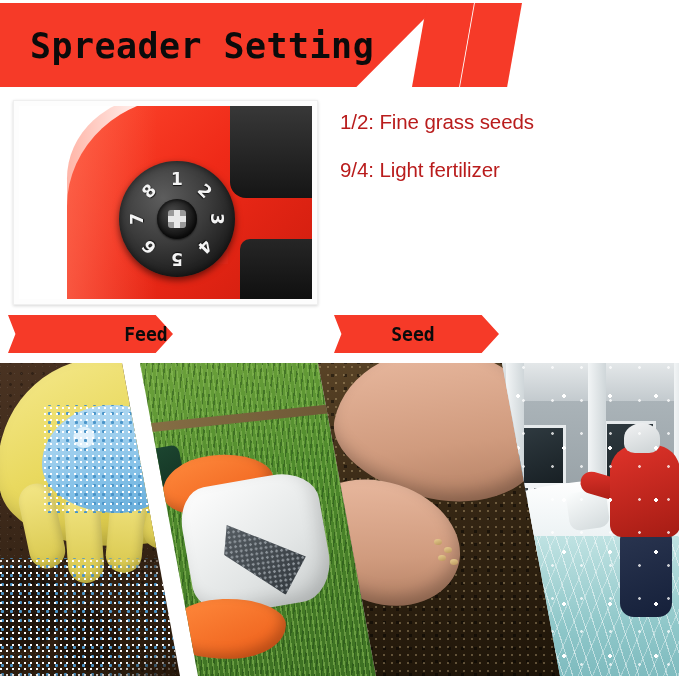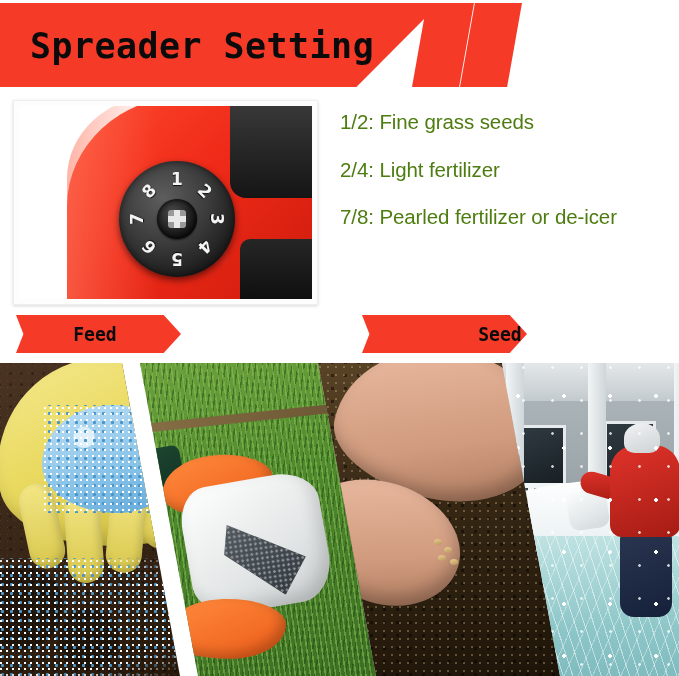--- a/index.html
+++ b/index.html
@@ -109,43 +109,43 @@
   .dial-num span{
     position:absolute;transform:translate(-50%,-50%);
     display:block;
   }
 
   
   .settings-list{
     position:absolute;left:340px;top:112px;width:336px;
   }
   .setting-line{
-    font-size:20.5px;color:#4d7c0f;line-height:1;
+    font-size:20.5px;color:#b91c1c;line-height:1;
     margin-bottom:27px;white-space:nowrap;
     letter-spacing:-0.1px;
   }
 
   
   :root{--red:#f63a28;}
   .labels-row{position:absolute;left:0;top:312px;width:679px;height:46px;}
   .label-banner{
     position:absolute;top:3px;height:38px;
     background:var(--red);
     clip-path:polygon(0 0, 89.5% 0, 100% 50%, 89.5% 100%, 0 100%, 4.5% 50%);
     display:flex;align-items:center;justify-content:center;
   }
   .label-banner .ltxt{
     font-family:"DejaVu Sans Mono", monospace;
     font-weight:bold;font-size:19px;color:#0b0b0b;
     letter-spacing:0px;
     transform:translateX(-4px) scaleX(0.95);
   }
-  .lb0{left:16px;width:165px;}
+  .lb0{left:8px;width:165px;justify-content:flex-end;}
   .lb1{left:175px;width:165px;}
-  .lb2{left:362px;width:165px;justify-content:flex-end;}
+  .lb2{left:334px;width:165px;}
   .lb3{left:516px;width:163px;}
 
   
   .strip{position:absolute;left:0;top:363px;width:679px;height:313px;overflow:hidden;background:#fff;}
   .pan{position:absolute;top:0;height:313px;width:260px;overflow:hidden;}
   .pan .art{position:absolute;inset:0;}
   .p0{left:-10px;clip-path:polygon(0 0, 132px 0, 190px 313px, 0 313px);}
   .p1{left:128px;clip-path:polygon(12px 0, 190px 0, 248px 313px, 70px 313px);}
   .p2{left:308px;clip-path:polygon(10px 0, 195px 0, 253px 313px, 68px 313px);}
   .p3{left:492px;clip-path:polygon(10px 0, 260px 0, 260px 313px, 68px 313px);}
@@ -313,22 +313,21 @@
           <span style="left:-28px;top:-28px;transform:translate(-50%,-50%) rotate(315deg);">8</span>
         </div>
         <div class="dial-hub"></div>
         <div class="dial-screw"></div>
       </div>
     </div>
   </div>
 
   <div class="settings-list">
     <div class="setting-line">1/2: Fine grass seeds</div>
-    <div class="setting-line">2/4: Light fertilizer</div>
-    <div class="setting-line">7/8: Pearled fertilizer or de-icer</div>
+    <div class="setting-line">9/4: Light fertilizer</div>
   </div>
 
   <div class="labels-row">
     <div class="label-banner lb0">
       <span class="ltxt">Feed</span>
     </div>
     <div class="label-banner lb2">
       <span class="ltxt">Seed</span>
     </div>
   </div>

